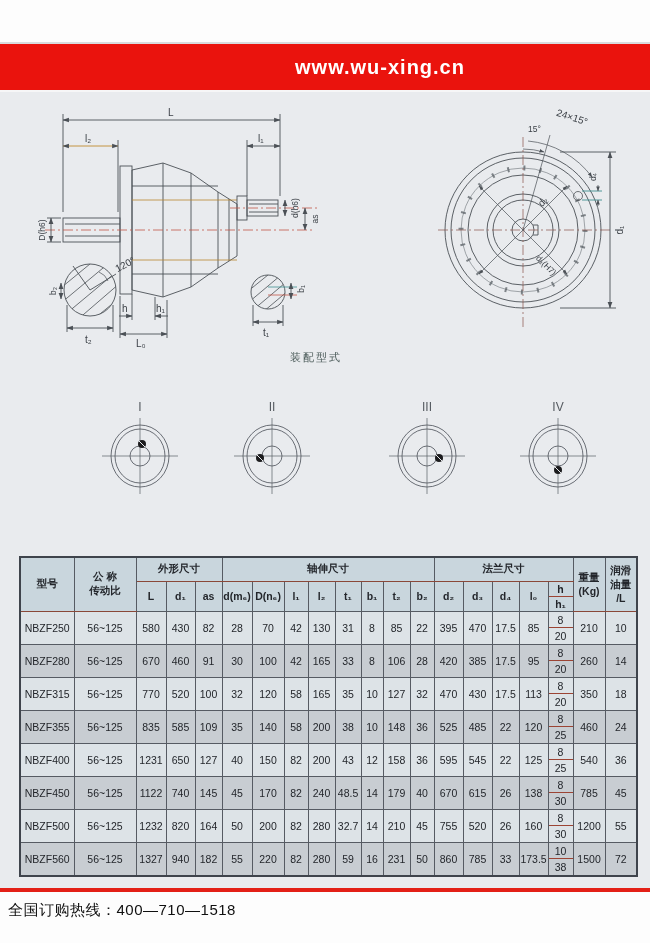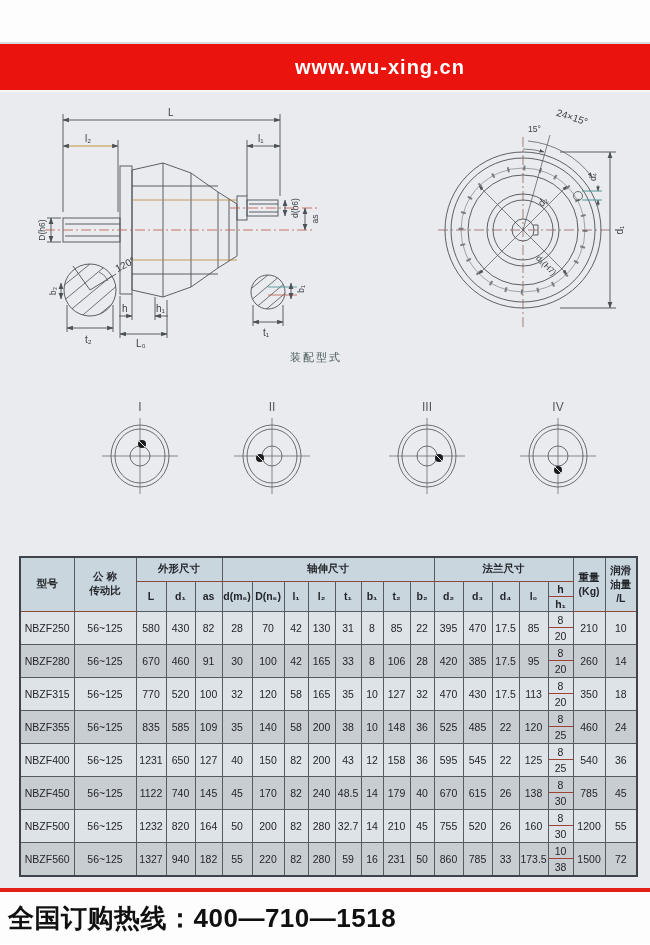--- a/index.html
+++ b/index.html
@@ -65,21 +65,21 @@
   .spec tbody tr:nth-child(even) td { background:#c8cdd2; }
   .hsplit { padding:0 !important; }
   .sp-a { border-bottom:1px solid #9c4434; height:16px; line-height:16px; }
   .sp-b { height:16px; line-height:16px; }
   thead .sp-a { height:15px; line-height:15px; }
   thead .sp-b { height:14px; line-height:14px; }
 
   .red-rule { height:4px; background:#e32017; }
   .footer { height:51px; background:#fdfdfd; }
   .hotline {
-    padding:9px 0 0 8px; font-size:26px; font-weight:bold; color:#101010;
+    padding:9px 0 0 8px; font-size:15px; font-weight:normal; color:#101010;
     letter-spacing:0.5px;
   }
 </style>
 </head>
 <body>
 
 <div class="page">
 
   <div class="top-strip"></div>
 

